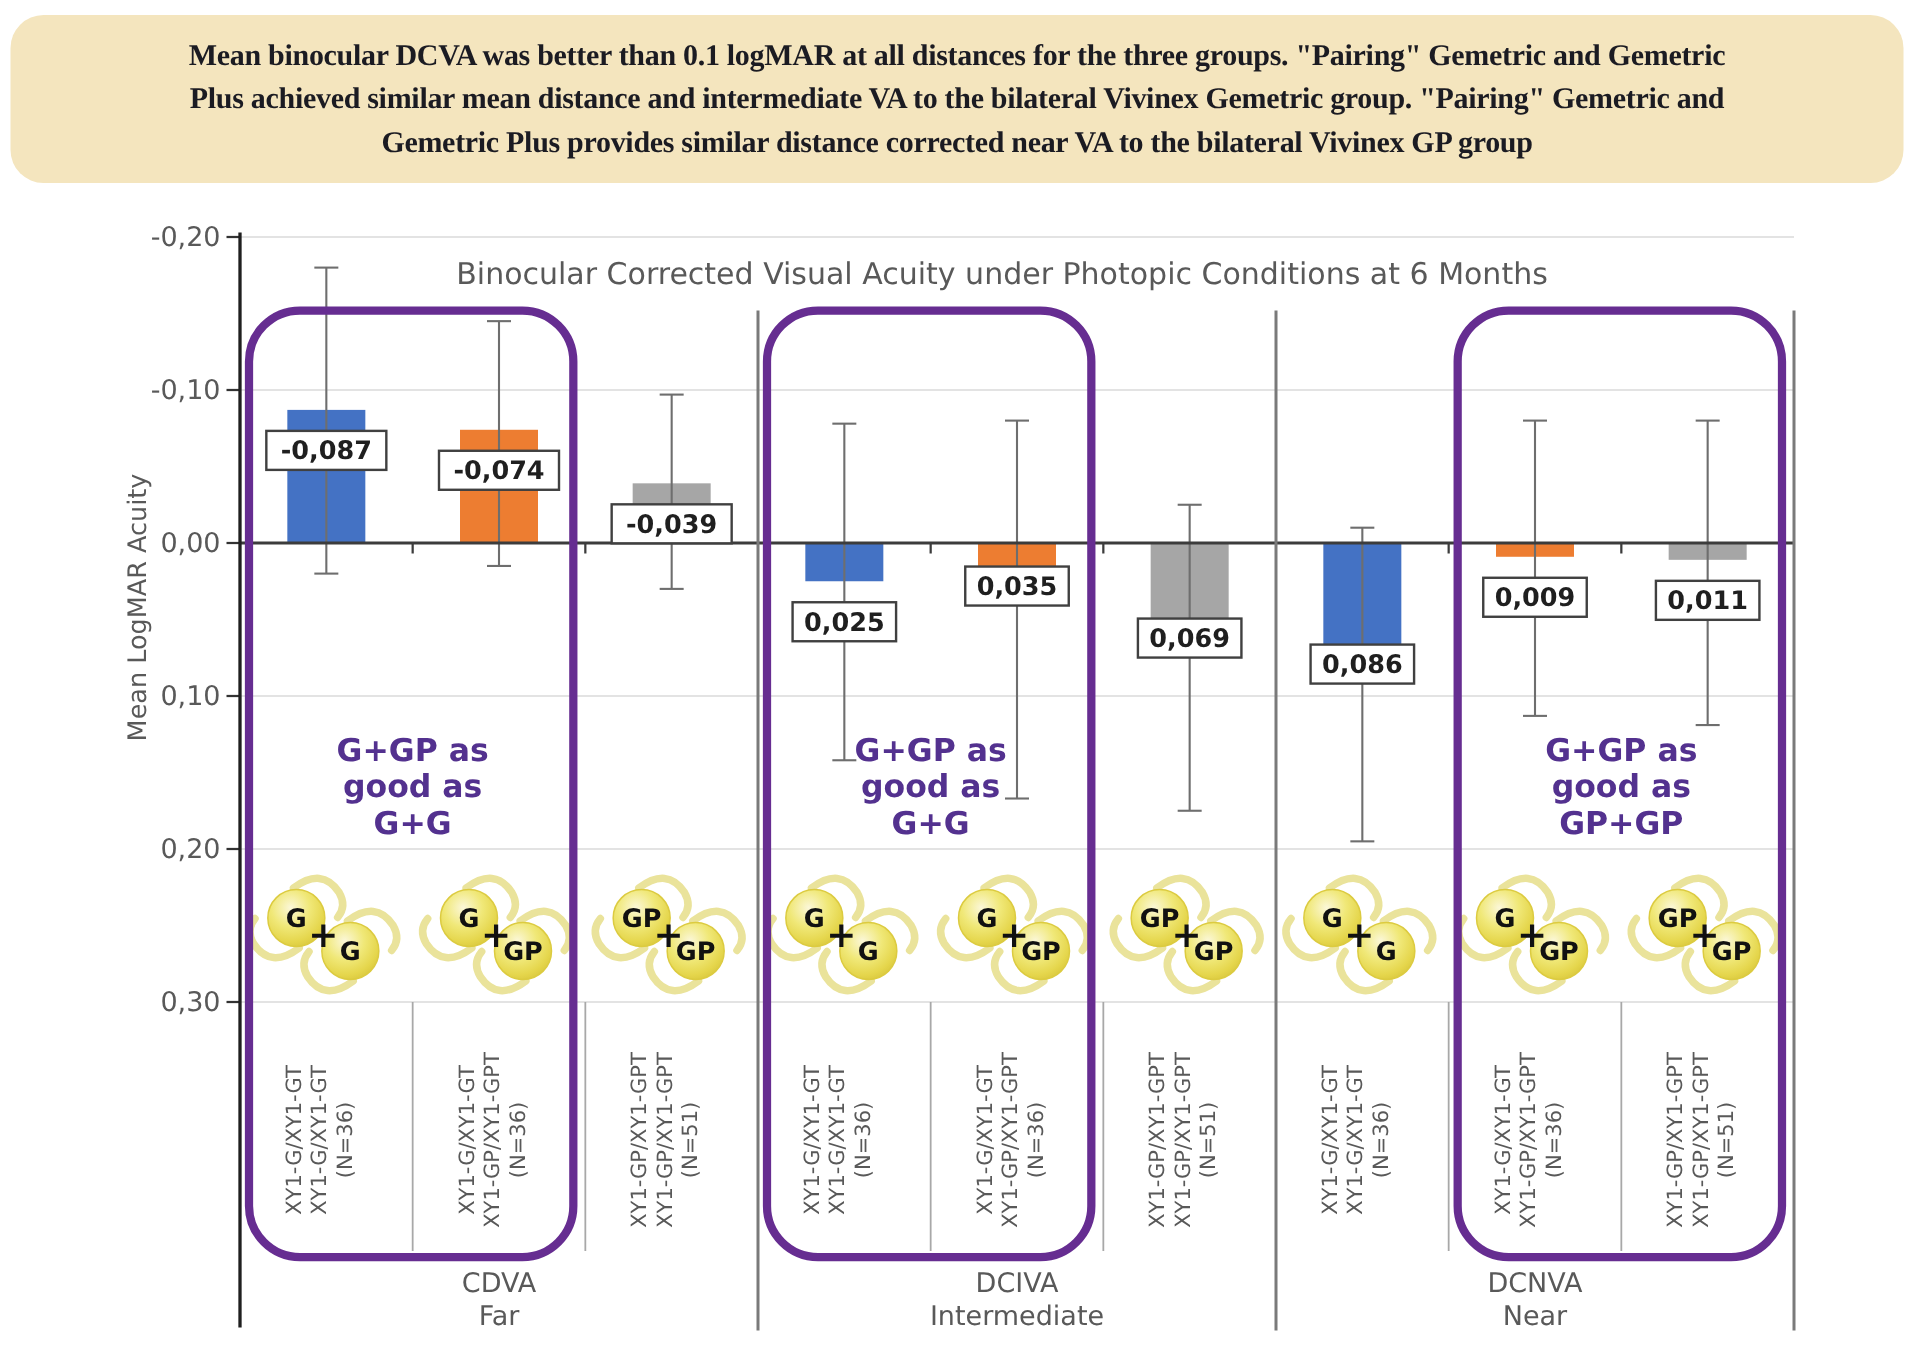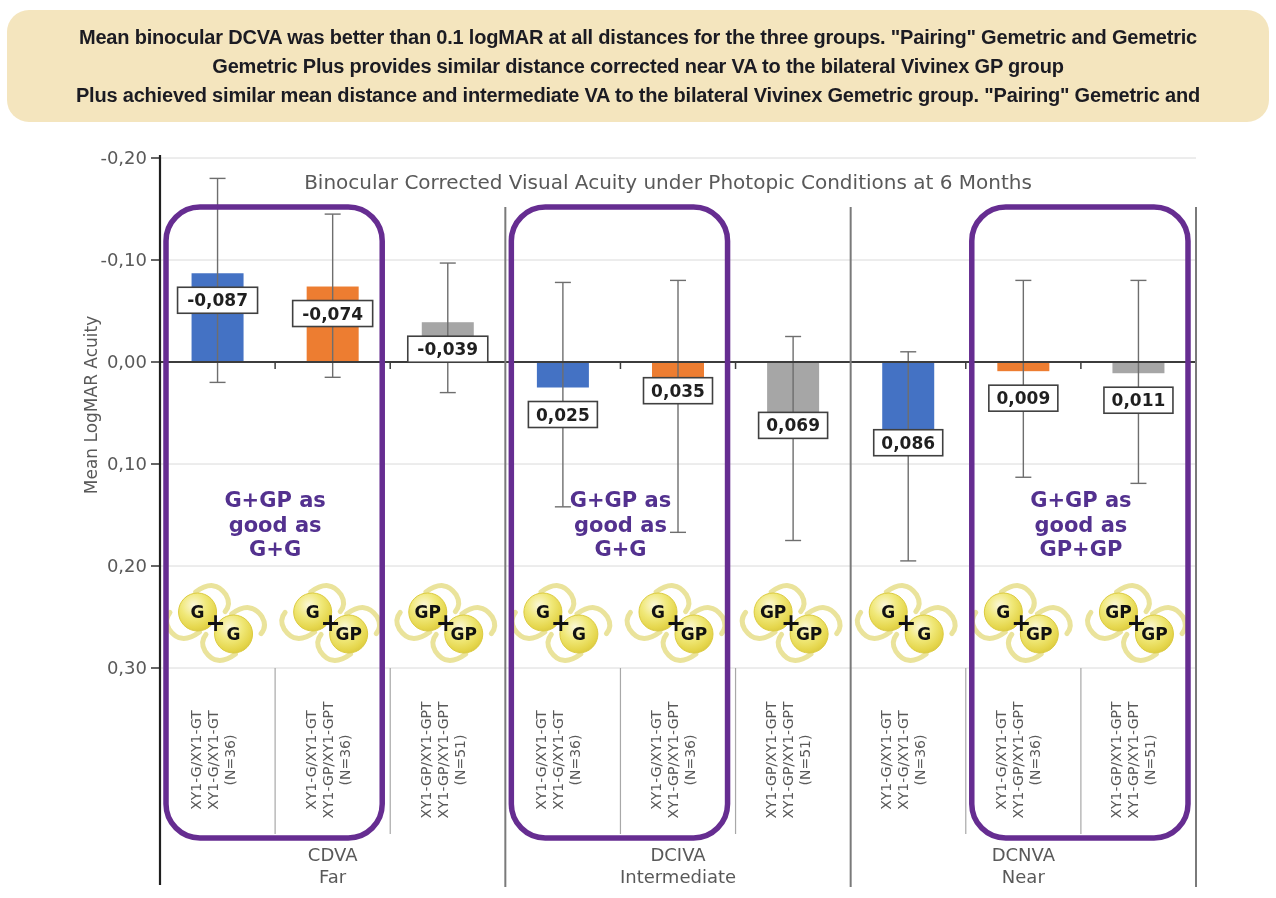--- a/index.html
+++ b/index.html
@@ -1,33 +1,33 @@
 <!DOCTYPE html>
 <html><head>
 <meta charset="utf-8">
 <style>
   html,body{margin:0;padding:0;background:#ffffff;}
   body{width:1276px;height:898px;position:relative;overflow:hidden;
        font-family:"DejaVu Sans",sans-serif;}
   .banner{position:absolute;left:7px;top:10px;width:1262px;height:112px;
           border-radius:22px;display:flex;flex-direction:column;
           align-items:center;justify-content:center;box-sizing:border-box;}
-  .banner div{font-family:Liberation Sans, sans-serif;font-weight:bold;
+  .banner div{font-family:Liberation Serif, serif;font-weight:bold;
           font-size:20px;line-height:29px;letter-spacing:-0.2px;text-align:center;
           white-space:nowrap;}
   #chart-wrap{position:absolute;left:0;top:140px;width:1180px;height:758px;}
   svg text{font-family:"DejaVu Sans",sans-serif;}
 </style>
 </head>
 <body>
 
 <div class="banner" style="background: rgb(244, 229, 190); color: rgb(27, 27, 34);">
   <div>Mean binocular DCVA was better than 0.1 logMAR at all distances for the three groups. "Pairing" Gemetric and Gemetric</div>
+  <div>Plus achieved similar mean distance and intermediate VA to the bilateral Vivinex Gemetric group. "Pairing" Gemetric and</div>
   <div>Gemetric Plus provides similar distance corrected near VA to the bilateral Vivinex GP group</div>
-  <div>Plus achieved similar mean distance and intermediate VA to the bilateral Vivinex Gemetric group. "Pairing" Gemetric and</div>
 </div>
 
 <div id="chart-wrap">
   <svg id="chart" width="1276" height="758" viewBox="0 0 1276 758">
     <defs>
       <radialGradient id="lensGrad" cx="0.4" cy="0.32" r="0.75">
         <stop offset="0%" stop-color="#FBF7D8"></stop>
         <stop offset="45%" stop-color="#F0E878"></stop>
         <stop offset="80%" stop-color="#E5D64C"></stop>
         <stop offset="100%" stop-color="#D8C63C"></stop>

